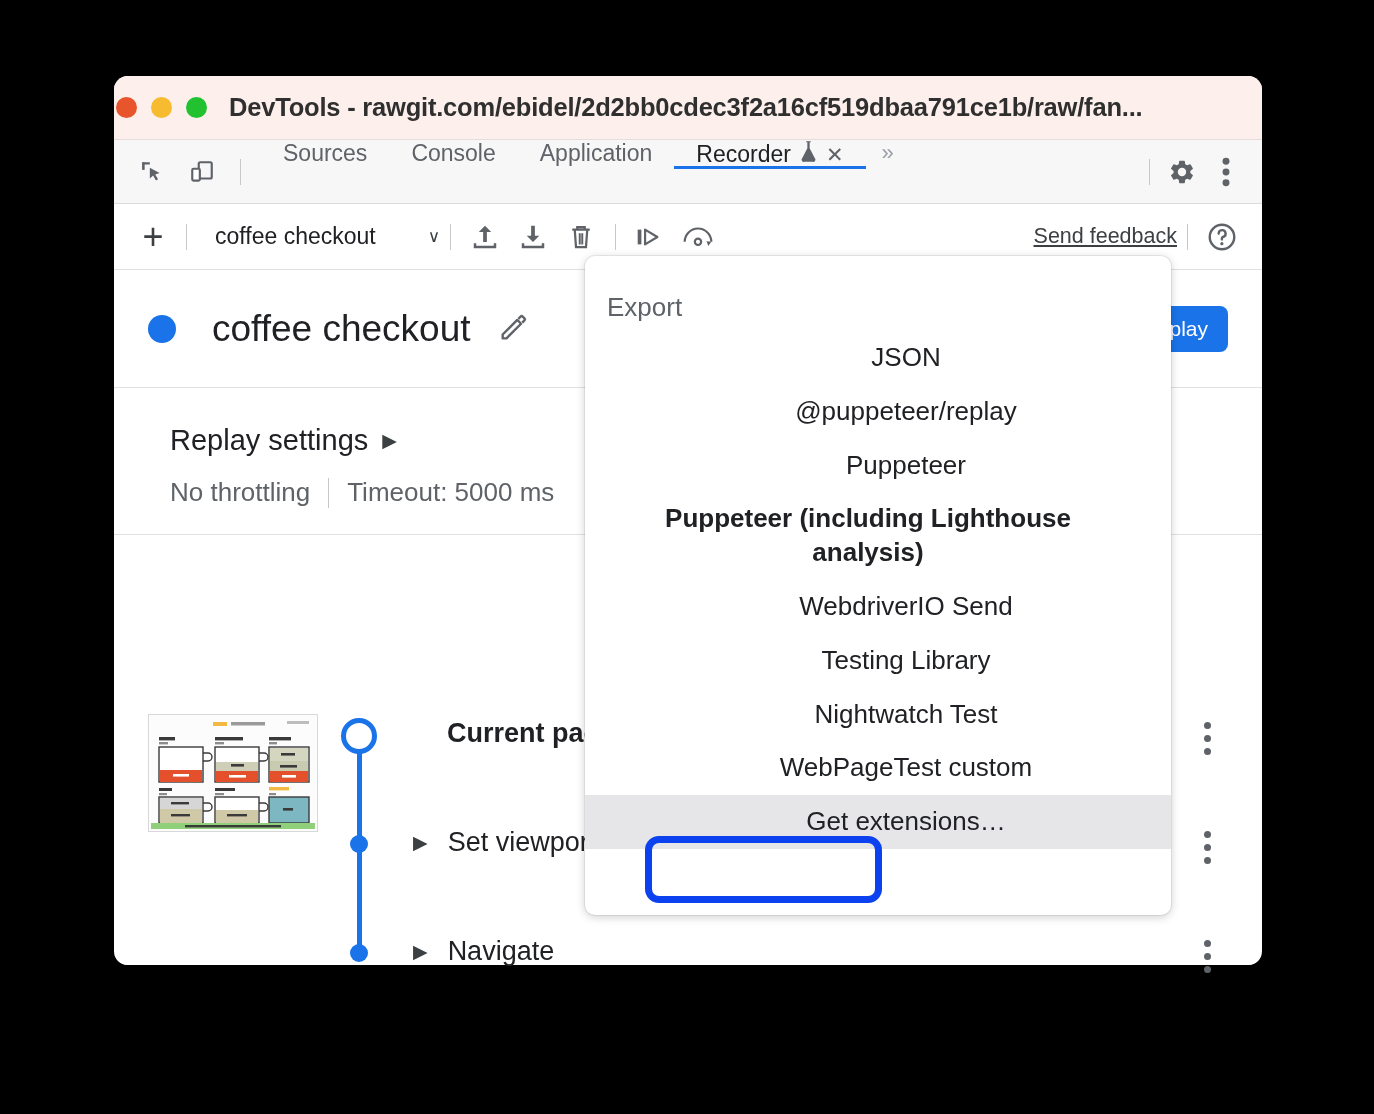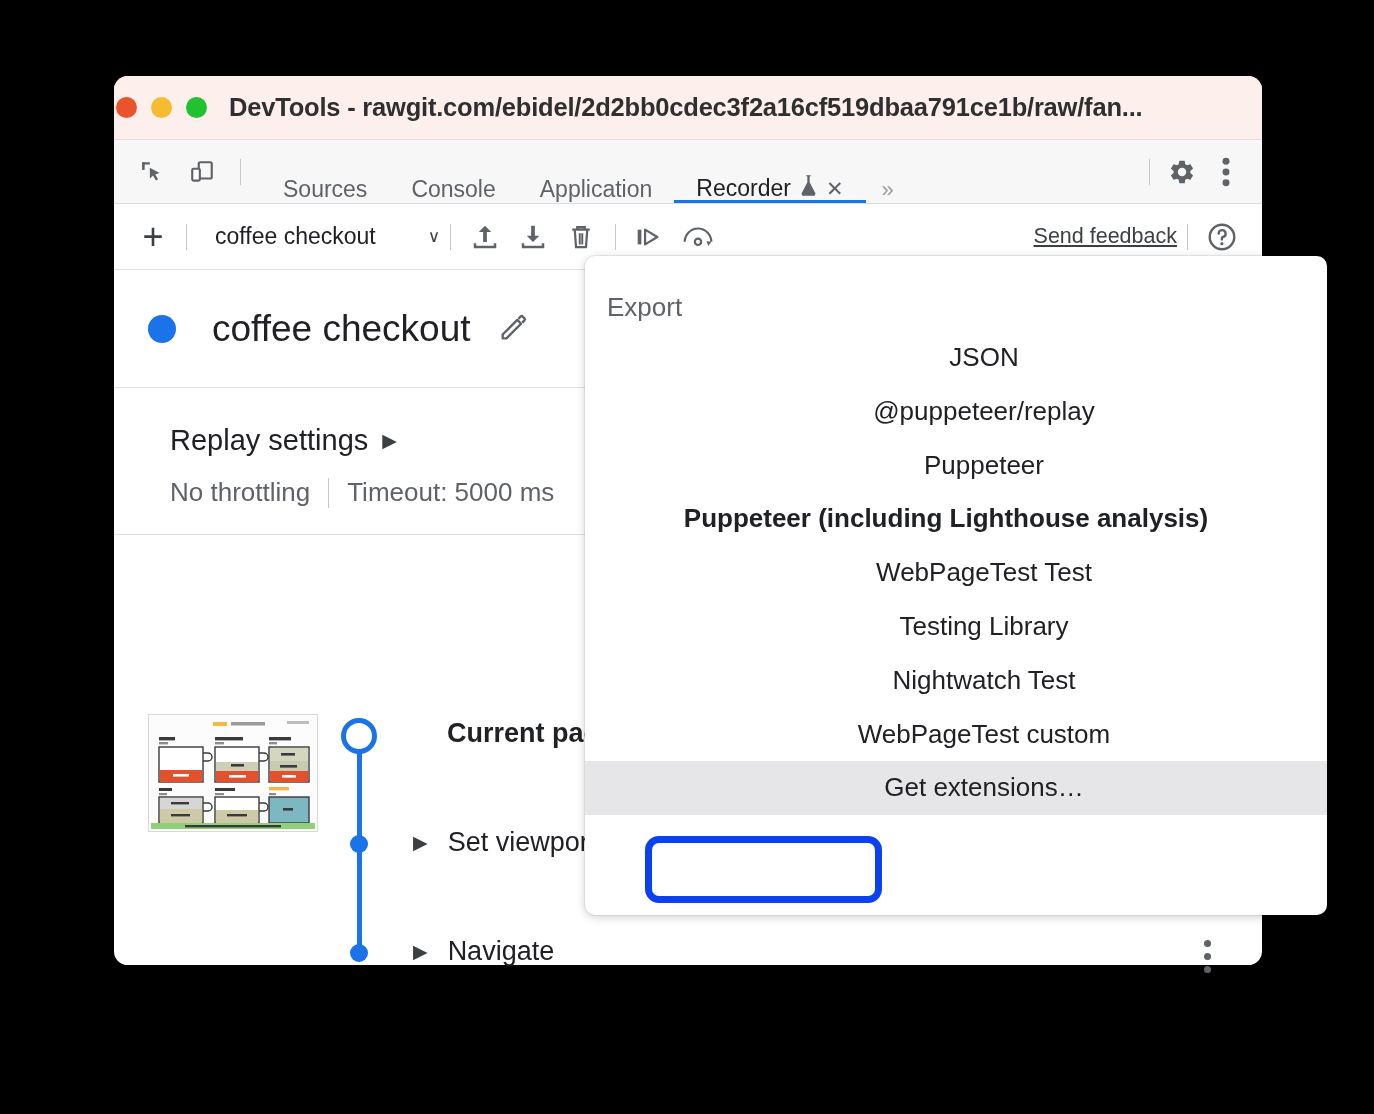--- a/index.html
+++ b/index.html
@@ -60,21 +60,21 @@
     align-items: center;
     border-bottom: 1px solid #dadce0;
   }
   .tb-icons { display: flex; align-items: center; padding-left: 16px; gap: 6px; }
   .tb-iconbtn {
     width: 44px; height: 44px;
     display: flex; align-items: center; justify-content: center;
   }
   .vdiv { width: 1px; height: 26px; background: #c9c9c9; margin: 0 10px; }
 
-  .tabs { display: flex; align-items: flex-end; height: 100%; margin-left: 10px; }
+  .tabs { display: flex; align-items: flex-start; height: 100%; margin-left: 10px; }
   .tab {
     display: flex; align-items: center; gap: 8px;
     padding: 0 22px;
     font-size: 23px;
     color: #5f6368;
     position: relative;
     white-space: nowrap;
   }
   .tab.active { color: #202124; }
   .tab.active::after {
@@ -230,21 +230,21 @@
     position: absolute;
     width: 8px;
     display: flex; flex-direction: column; gap: 6px; align-items: center;
   }
   .kebab i { width: 7px; height: 7px; border-radius: 50%; background: #5f6368; display: block; }
 
   
   .dropdown {
     position: absolute;
     left: 585px; top: 256px;
-    width: 742px; height: 659px;
+    width: 586px; height: 659px;
     background: #ffffff;
     border-radius: 10px;
     box-shadow: 0 2px 10px rgba(0,0,0,0.20), 0 0 0 1px rgba(0,0,0,0.06);
     padding-top: 28px;
     z-index: 20;
     overflow: hidden;
   }
   .menu-group-label {
     font-size: 26px;
     color: #5f6368;
@@ -537,21 +537,21 @@
       <i></i>
     </div>
 
   <div class="dropdown">
     <div class="menu-group-label">Export</div>
     <div class="menu-item">JSON</div>
     <div class="menu-item">@puppeteer/replay</div>
     <div class="menu-item">Puppeteer</div>
     <div class="menu-item multiline">Puppeteer (including Lighthouse analysis)</div>
 
-    <div class="menu-item">WebPageTest Test</div>
+    <div class="menu-item">WebdriverIO Send</div>
     <div class="menu-item">Testing Library</div>
     <div class="menu-item">Nightwatch Test</div>
     <div class="menu-item">WebPageTest custom</div>
     <div class="menu-item highlighted">Get extensions…</div>
   </div>
 
   <div class="annot"></div>
 
 </div>
 

